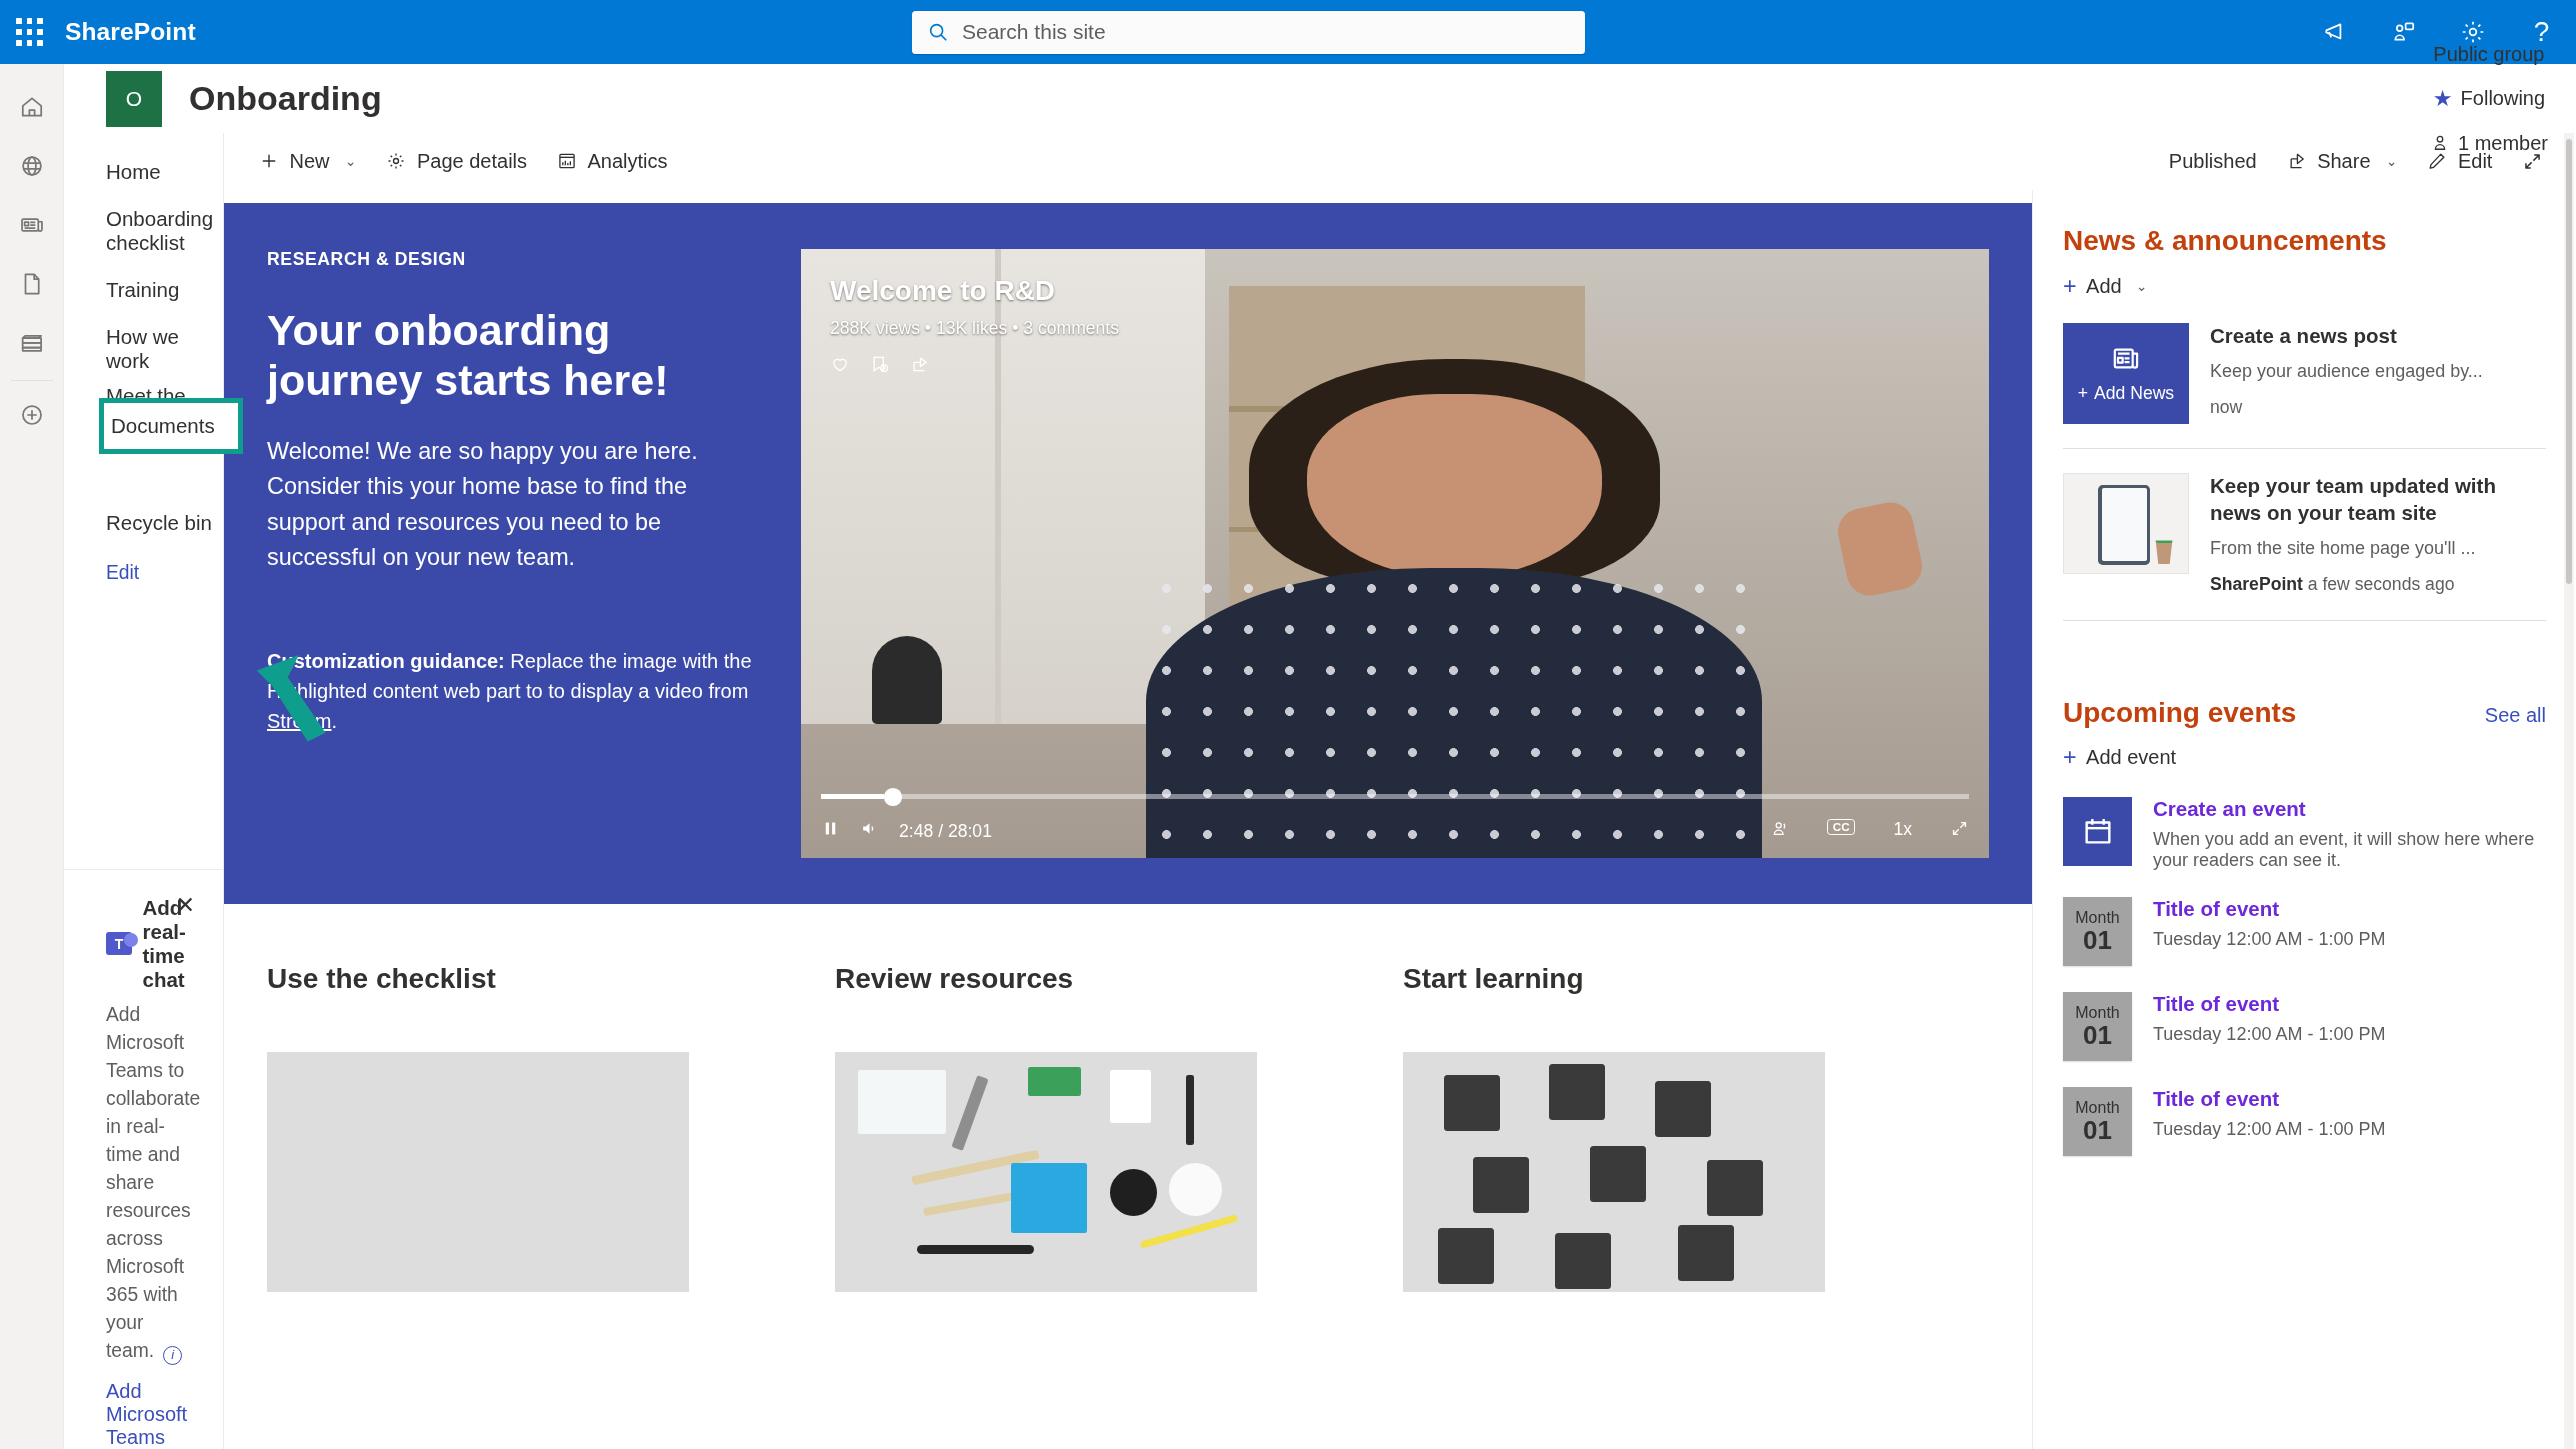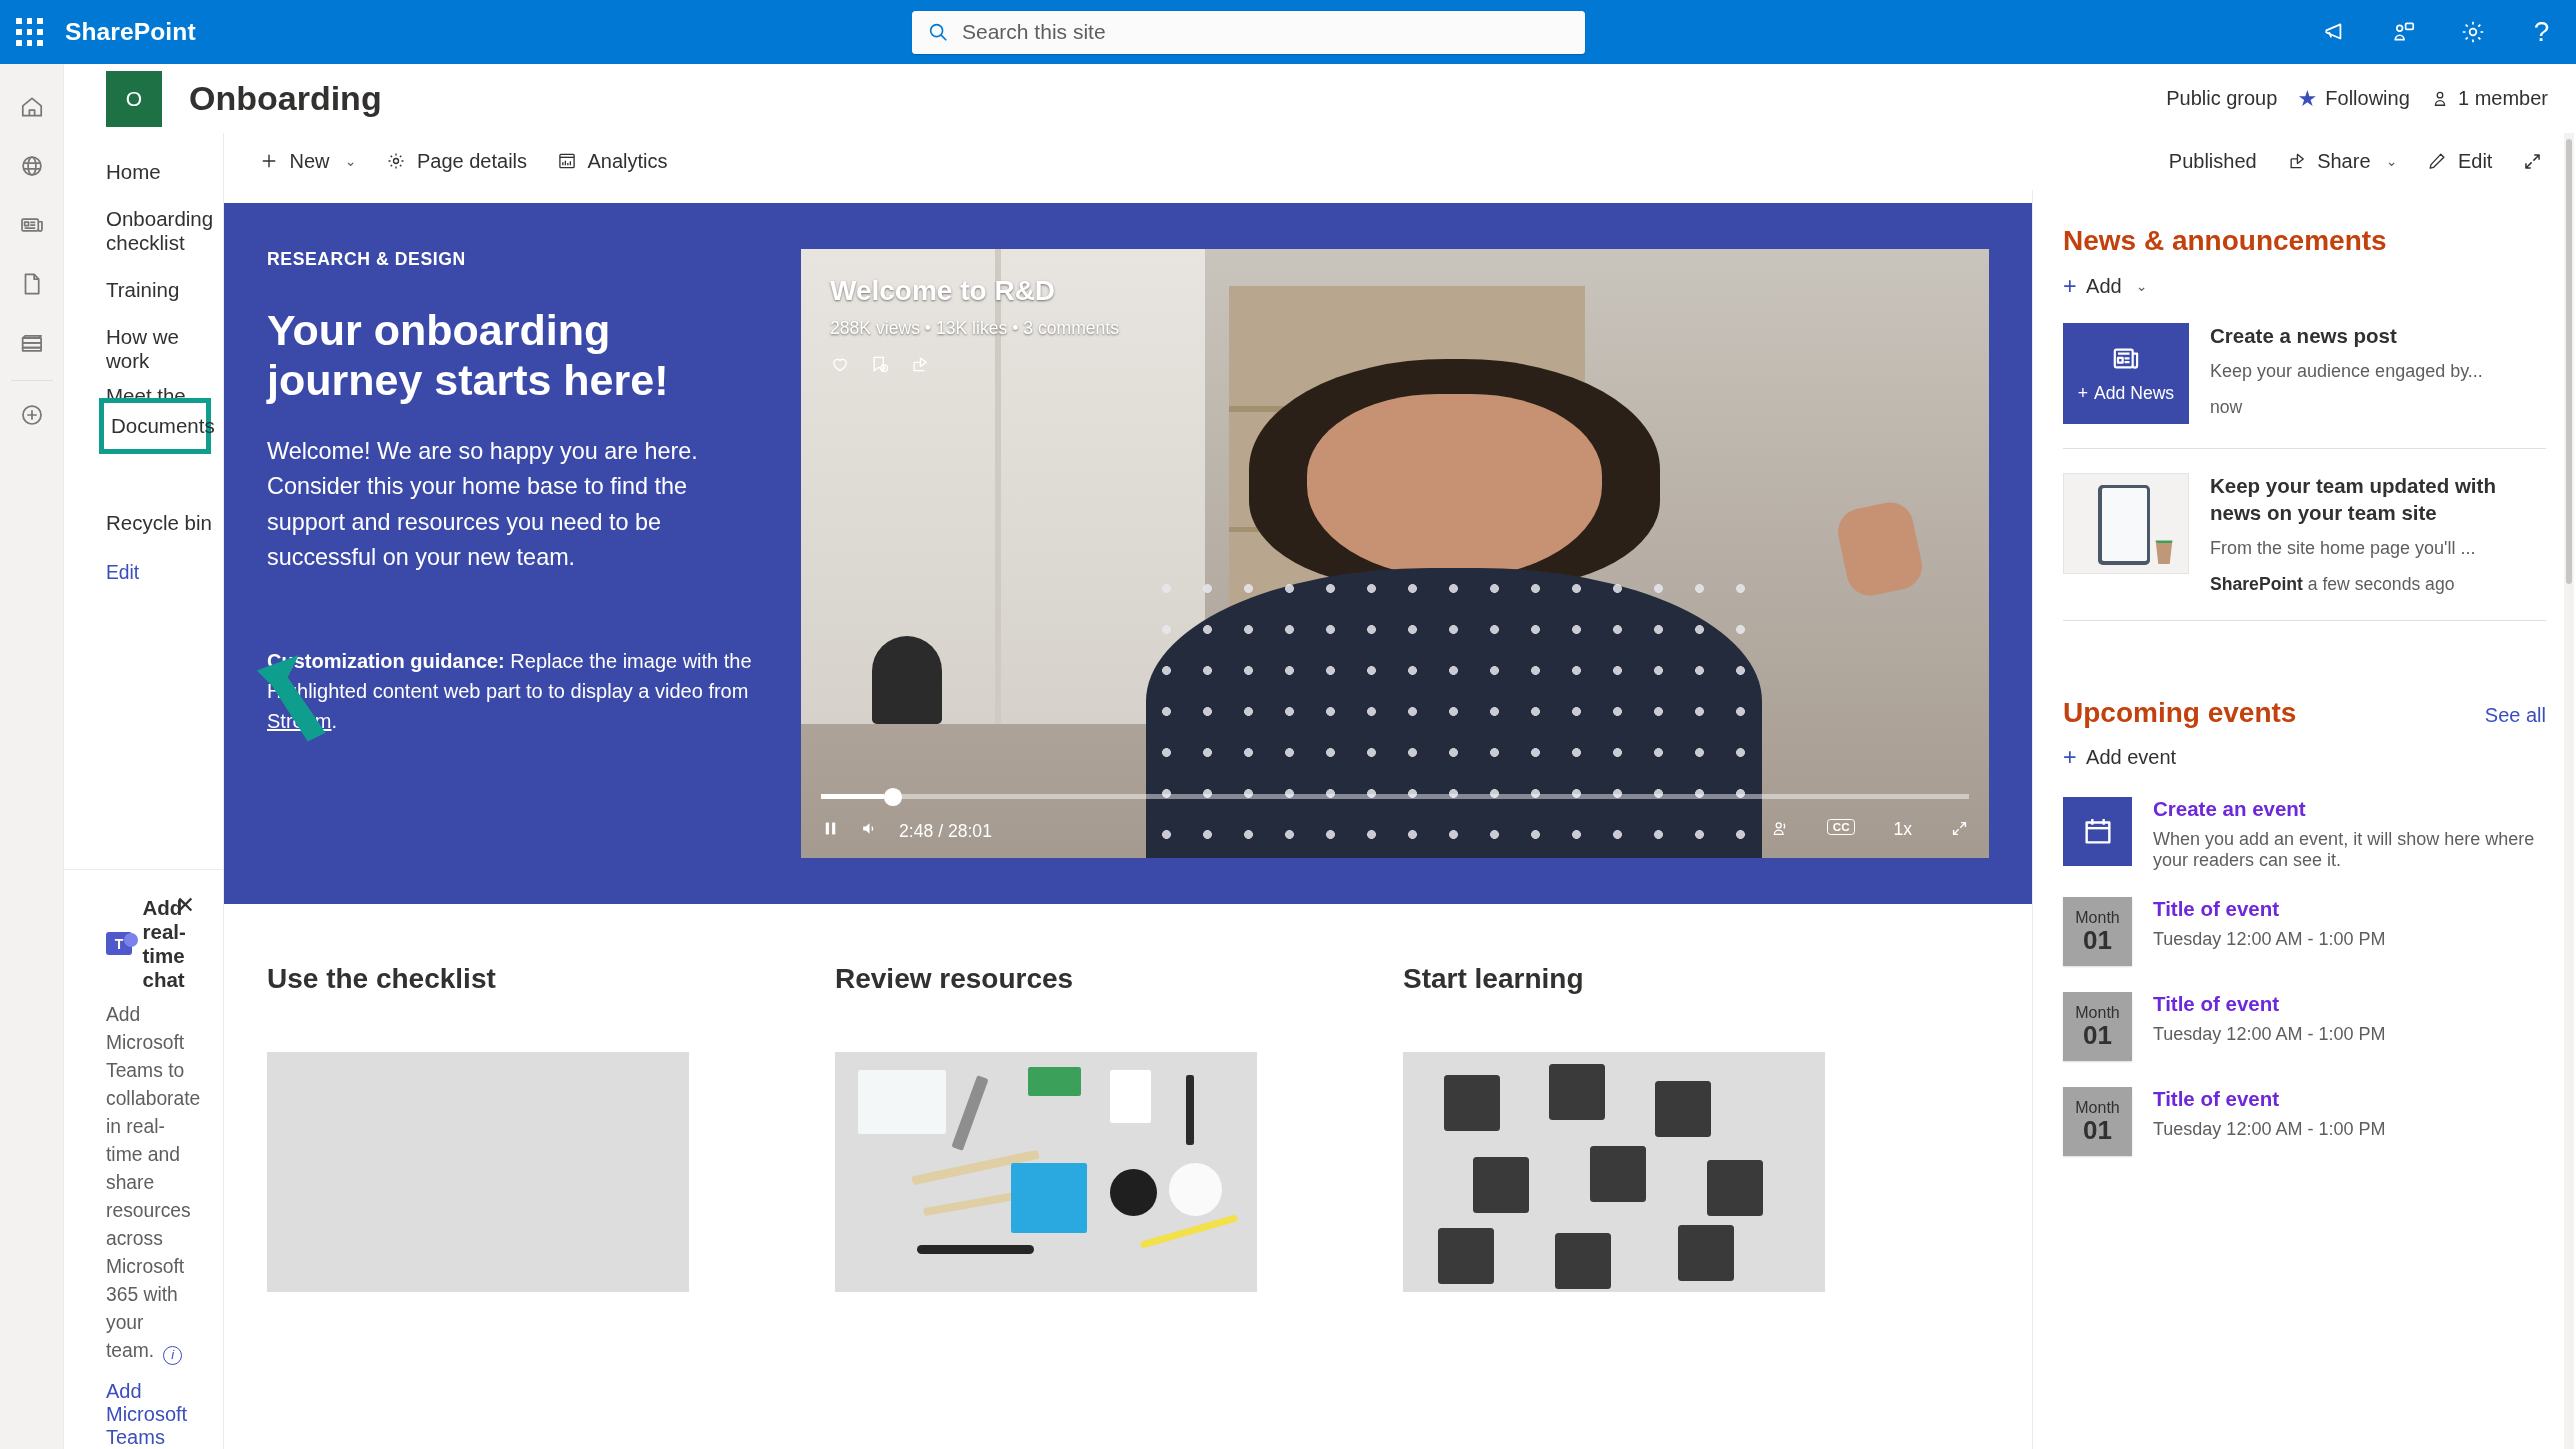--- a/index.html
+++ b/index.html
@@ -61,38 +61,38 @@
   .page { position: absolute; left: 64px; top: 64px; right: 0; bottom: 0; background: #fff; }
 
   
   .site-header { height: 69px; display: flex; align-items: center; padding: 0 23.4px 0 42px; position: relative; }
   .site-logo {
     width: 56px; height: 56px; background: #1e7145; color: #fff;
     display: flex; align-items: center; justify-content: center;
     font-size: 21px; font-weight: 400;
   }
   .site-title { font-size: 34px; font-weight: 600; margin-left: 27px; color: #323130; cursor: pointer; }
-  .site-meta { position: absolute; right: 28px; display: flex; align-items: center; gap: 20px; font-size: 20px; color: #323130; }
+  .site-meta { position: absolute; right: 28px; display: flex; align-items: center; gap: 20px; font-size: 20px; color: #323130; flex-direction: column; }
   .site-meta .itm { display: flex; align-items: center; gap: 8.2px; cursor: pointer; }
   .star { color: #3a4ebc; font-size: 22px; }
 
   
   .body-row { display: flex; height: calc(100% - 69px); }
 
   
   .leftnav {
     width: 160px; flex: 0 0 160px; border-right: 0.6px solid #edebe9; position: relative;
     padding-top: 9.4px;
   }
   .nav-item {
     height: 59px; display: flex; align-items: center; padding-left: 42px;
     font-size: 20.5px; color: #323130; cursor: pointer;
   }
   .nav-item.hl {
-    position: absolute; left: 35px; top: 265px; width: 112px; height: 56px;
+    position: absolute; left: 35px; top: 265px; width: 144px; height: 56px;
     padding-left: 7px; border: 5.9px solid #0f9e8e; background: #fff; z-index: 4;
   }
   .nav-edit { padding-left: 42px; color: #3a4ebc; font-size: 19.3px; margin-top: 9.4px; cursor: pointer; }
   .arrow-cue { position: absolute; left: 186px; top: 502px; z-index: 5; }
 
   
   .teams-callout {
     position: absolute; left: 0; right: 0; bottom: 0; padding: 26px 35px 0 42px;
     border-top: 0.6px solid #edebe9;
   }

